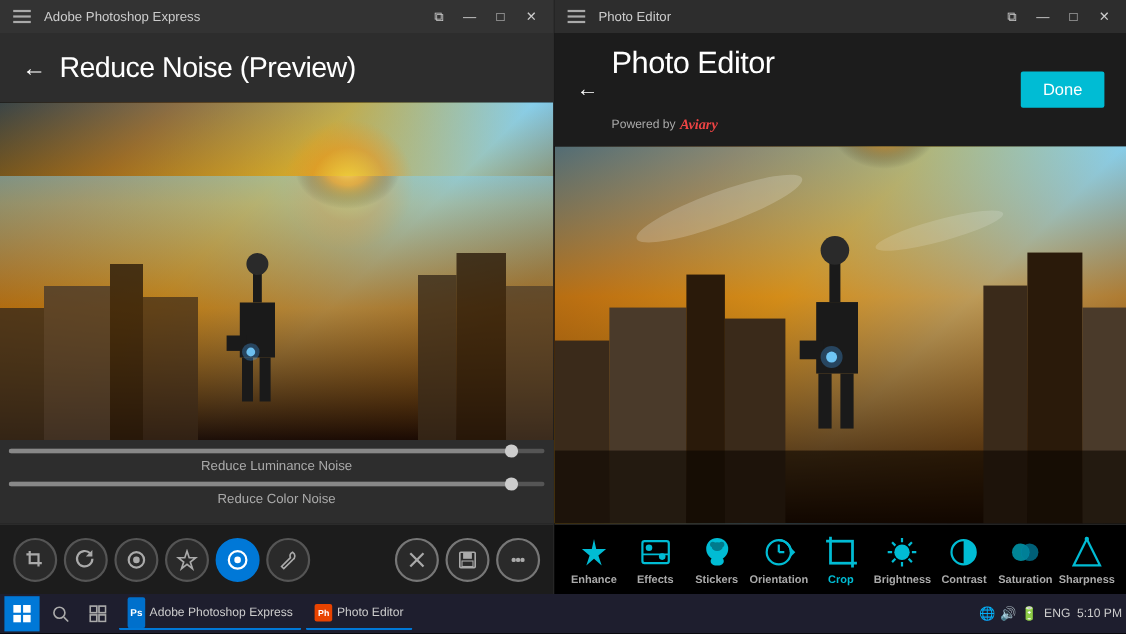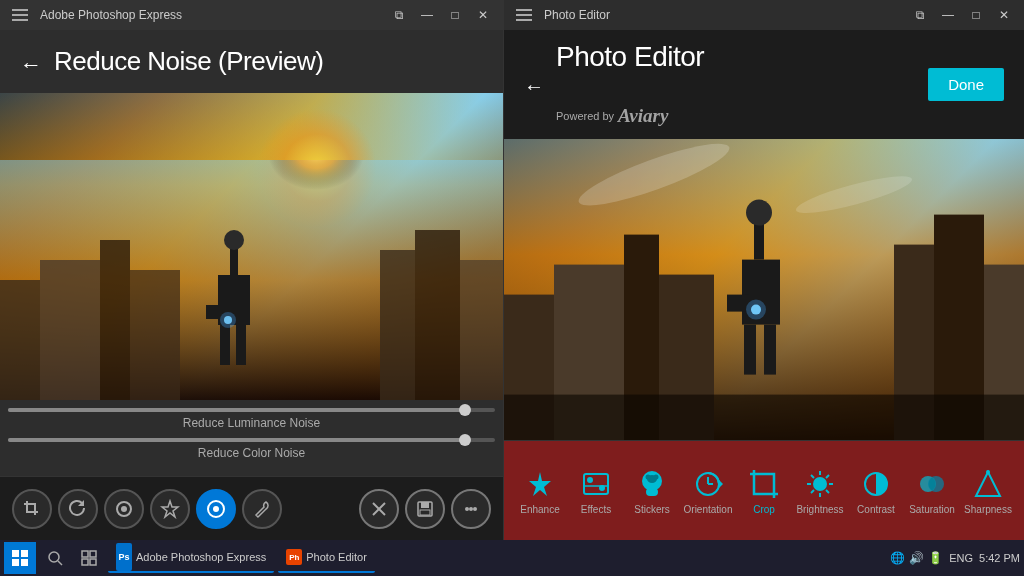--- a/index.html
+++ b/index.html
@@ -39,27 +39,27 @@
     .right-titlebar { height: 30px; background: #2d2d2d; display: flex; align-items: center; justify-content: space-between; padding: 0 8px; flex-shrink: 0; }
     .right-titlebar-left { display: flex; align-items: center; gap: 8px; color: #ccc; font-size: 12px; }
     .right-titlebar-right { display: flex; gap: 4px; }
 
     .right-header { background: #1c1c1c; padding: 12px 20px; display: flex; align-items: center; justify-content: space-between; flex-shrink: 0; }
     .right-header-left { display: flex; align-items: center; gap: 12px; }
     .back-btn-right { color: #fff; font-size: 20px; cursor: pointer; }
     .right-title-block { display: flex; flex-direction: column; }
     .right-title { color: #fff; font-size: 28px; font-weight: 300; letter-spacing: -0.5px; line-height: 1.1; }
     .powered-by { color: #aaa; font-size: 11px; display: flex; align-items: center; gap: 4px; margin-top: 32px; }
-    .aviary-logo { font-style: italic; font-size: 19px; font-weight: bold; color: #a3a3a3; font-family: Georgia, serif; }
+    .aviary-logo { font-style: italic; font-size: 13px; font-weight: bold; color: #ef4444; font-family: Georgia, serif; }
     .done-btn { background: #00bcd4; color: #fff; border: none; padding: 8px 20px; font-size: 15px; font-weight: 500; cursor: pointer; border-radius: 2px; }
 
     .right-image-area { flex: 1; overflow: hidden; position: relative; background: #000; }
     .right-image-bg { width: 100%; height: 100%; background: linear-gradient(135deg, #1a0a00 0%, #8b4500 20%, #d4a017 40%, #87ceeb 60%, #4a4a4a 80%, #2a2a2a 100%); position: relative; overflow: hidden; }
 
-    .right-bottom { height: 100px; background: #7f1d1d; display: flex; flex-direction: column; flex-shrink: 0; border-top: 1px solid #333; }
+    .right-bottom { height: 64px; background: #000000; display: flex; flex-direction: column; flex-shrink: 0; border-top: 1px solid #333; font-weight: bold; }
     .tools-row { flex: 1; display: flex; align-items: center; justify-content: space-around; padding: 0 8px; }
     .photo-tool { display: flex; flex-direction: column; align-items: center; gap: 2px; cursor: pointer; min-width: 52px; }
     .photo-tool-icon { width: 36px; height: 36px; display: flex; align-items: center; justify-content: center; }
     .photo-tool-label { color: #aaa; font-size: 10px; text-align: center; }
     .photo-tool.active .photo-tool-label { color: #00bcd4; }
 
     
     svg { display: block; }
 
     .hamburger { display: flex; flex-direction: column; gap: 3px; cursor: pointer; padding: 4px; }
@@ -473,16 +473,16 @@
   </div>
 
   <div class="win-taskbar-right">
     <div class="win-tray">
       <span class="win-tray-icon">🌐</span>
       <span class="win-tray-icon">🔊</span>
       <span class="win-tray-icon">🔋</span>
     </div>
     <span style="color:#ccc;font-size:11px;">ENG</span>
     <div class="win-time">
-      <div>5:42 PM</div>
+      <div>5:10 PM</div>
     </div>
   </div>
 </div>
 
 </body></html>

